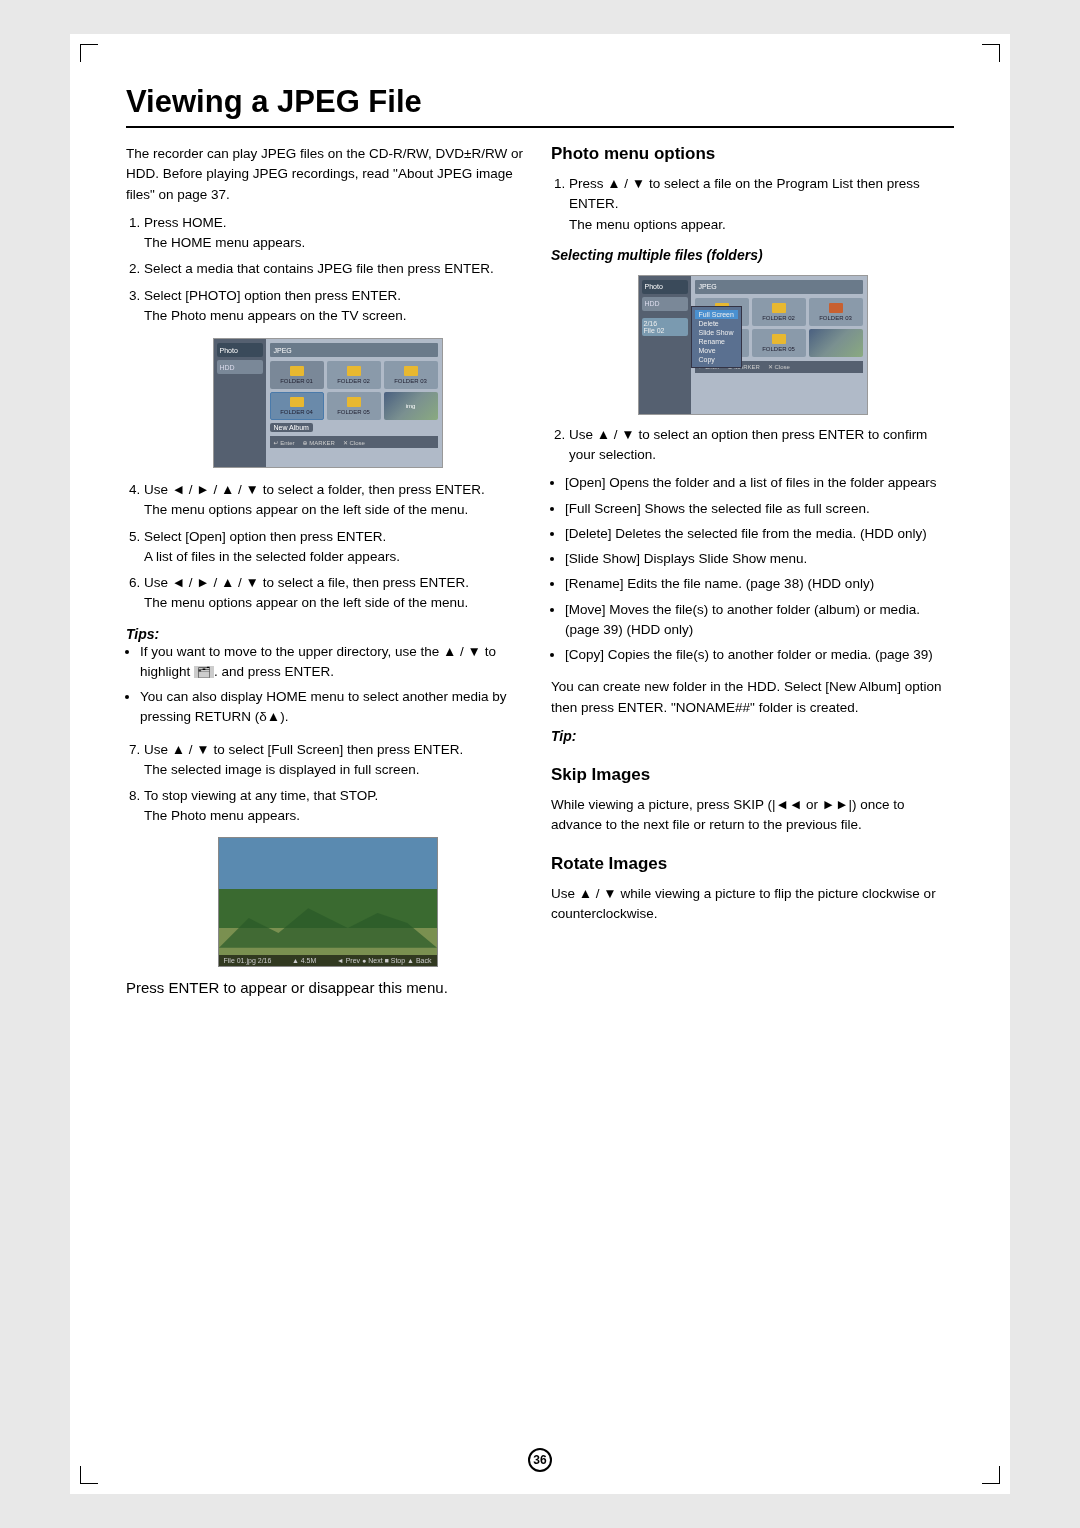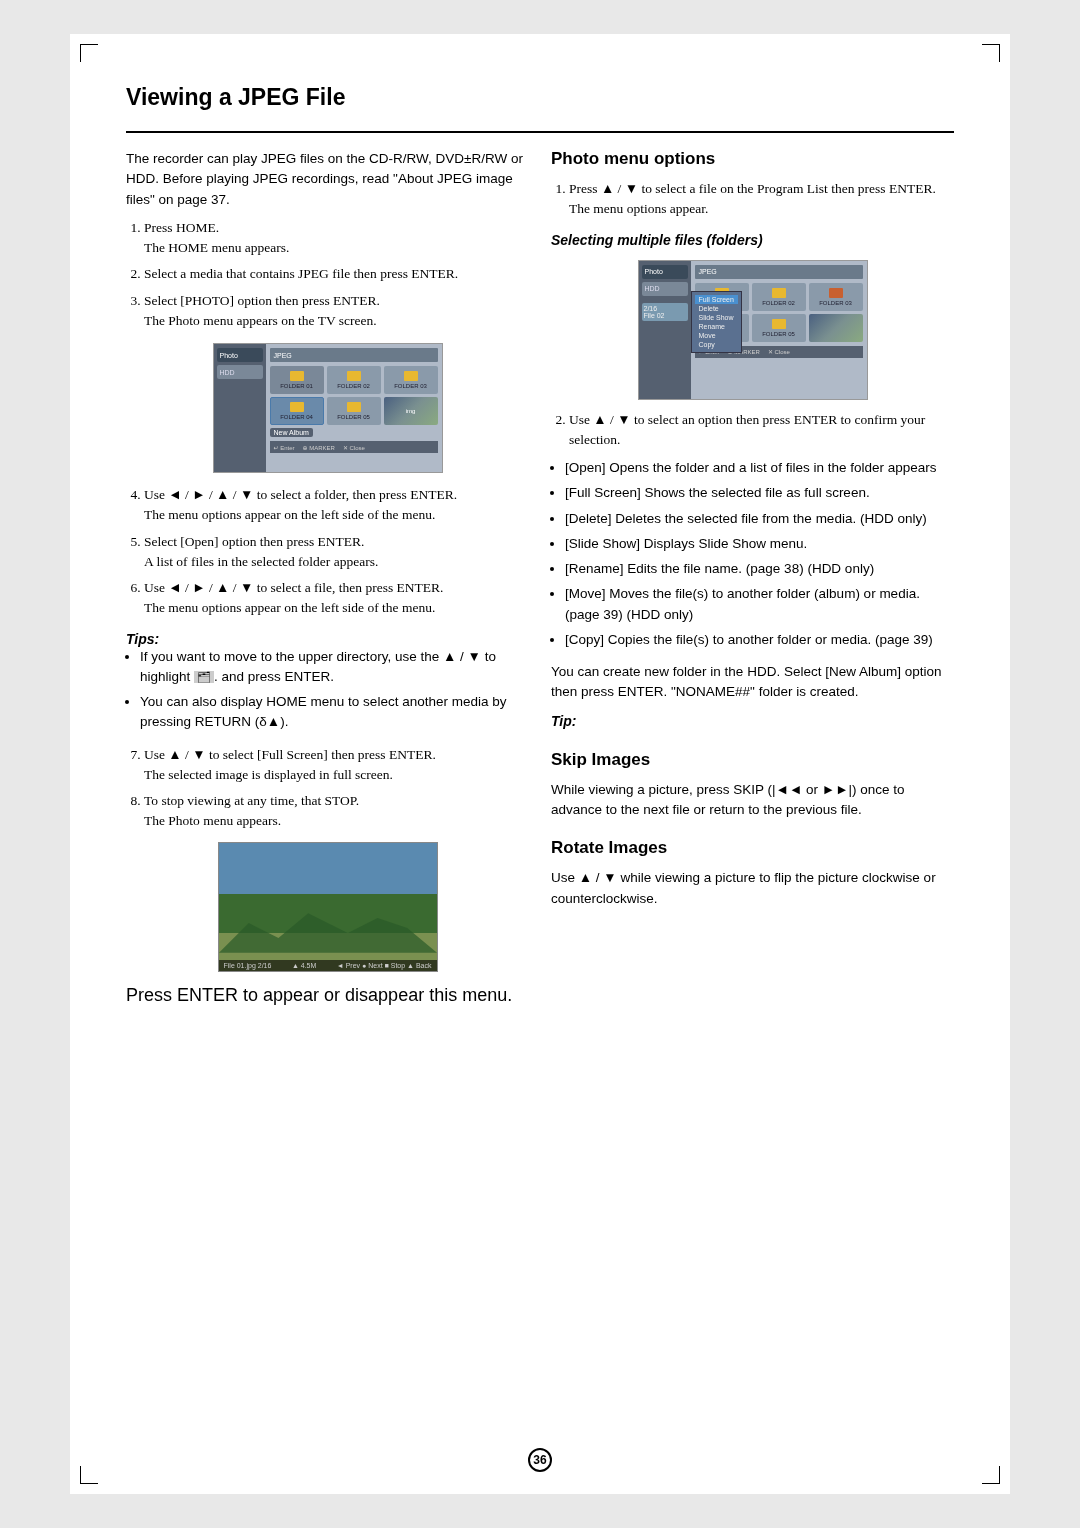--- a/index.html
+++ b/index.html
@@ -33,42 +33,42 @@
     .corner-mark.br { bottom: 10px; right: 10px; border-width: 0 1px 1px 0; }
 
     .two-col {
       display: flex;
       gap: 22px;
     }
     .col-left { flex: 1 1 0; }
     .col-right { flex: 1 1 0; }
 
     h1.page-title {
-      font-size: 23px;
+      font-size: 31px;
       font-weight: bold;
       margin-bottom: 16px;
       border-bottom: 2px solid #000;
-      padding-bottom: 20px;
+      padding-bottom: 6px;
     }
     h2.section-title {
       font-size: 17px;
       font-weight: bold;
       margin-bottom: 10px;
       margin-top: 0;
     }
     h3.sub-section-title {
       font-size: 14px;
       font-weight: bold;
       font-style: italic;
       margin-bottom: 6px;
       margin-top: 12px;
     }
 
     p { margin-bottom: 8px; line-height: 1.5; }
-    ol { margin-left: 18px; margin-bottom: 8px; font-family: Liberation Serif, serif; }
+    ol { margin-left: 18px; margin-bottom: 8px; }
     ol li { margin-bottom: 6px; line-height: 1.5; }
     ul { margin-left: 14px; margin-bottom: 8px; }
     ul li { margin-bottom: 5px; line-height: 1.5; list-style-type: disc; }
 
     .tips-block {
       margin: 12px 0;
     }
     .tips-label {
       font-weight: bold;
       font-style: italic;
@@ -363,21 +363,21 @@
         <svg style="position:absolute;bottom:18px;left:0;width:100%;height:50px;" viewBox="0 0 220 50">
           <polygon points="0,50 30,20 60,35 90,10 130,30 160,15 190,25 220,50" fill="#2a5a28" opacity="0.7"></polygon>
         </svg>
         <div class="photo-info-bar">
           <span class="photo-info-text">File 01.jpg  2/16</span>
           <span class="photo-info-text">▲ 4.5M</span>
           <span class="photo-info-text">◄ Prev  ● Next  ■ Stop  ▲ Back</span>
         </div>
       </div>
 
-      <p style="font-size:18px; margin-top:6px;">Press ENTER to appear or disappear this menu.</p>
+      <p style="font-size:15px; margin-top:6px;">Press ENTER to appear or disappear this menu.</p>
     </div>
 
     <div class="col-right">
       <h2 class="section-title">Photo menu options</h2>
 
       <ol>
         <li>
           <span>Press ▲ / ▼ to select a file on the Program List then press ENTER.</span><br>
           <span>The menu options appear.</span><br>
         </li>

